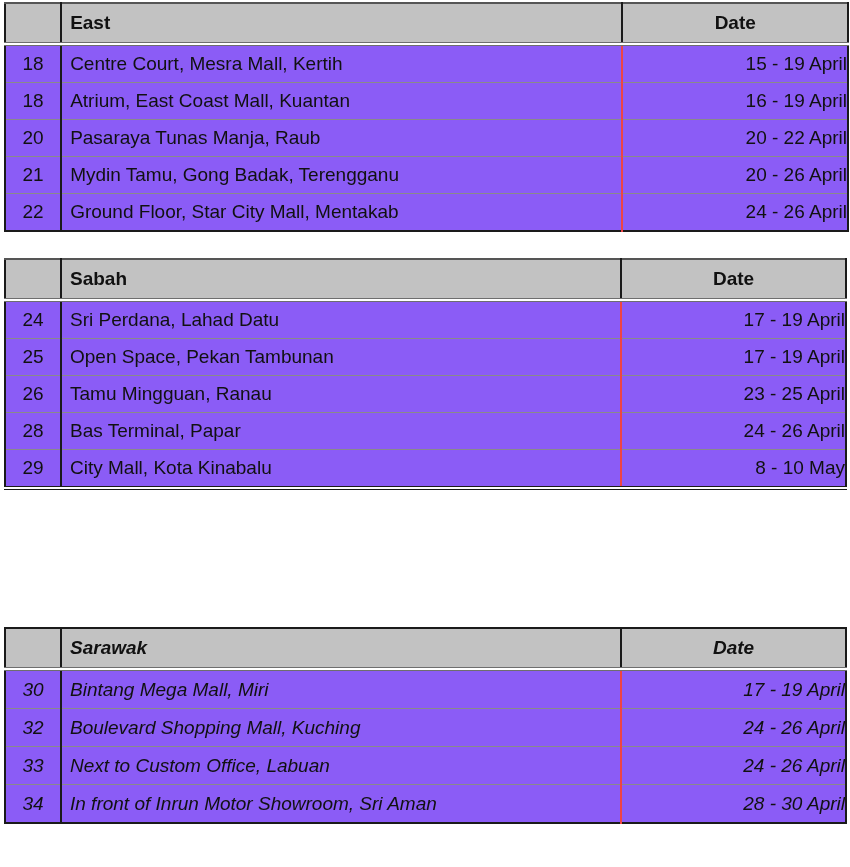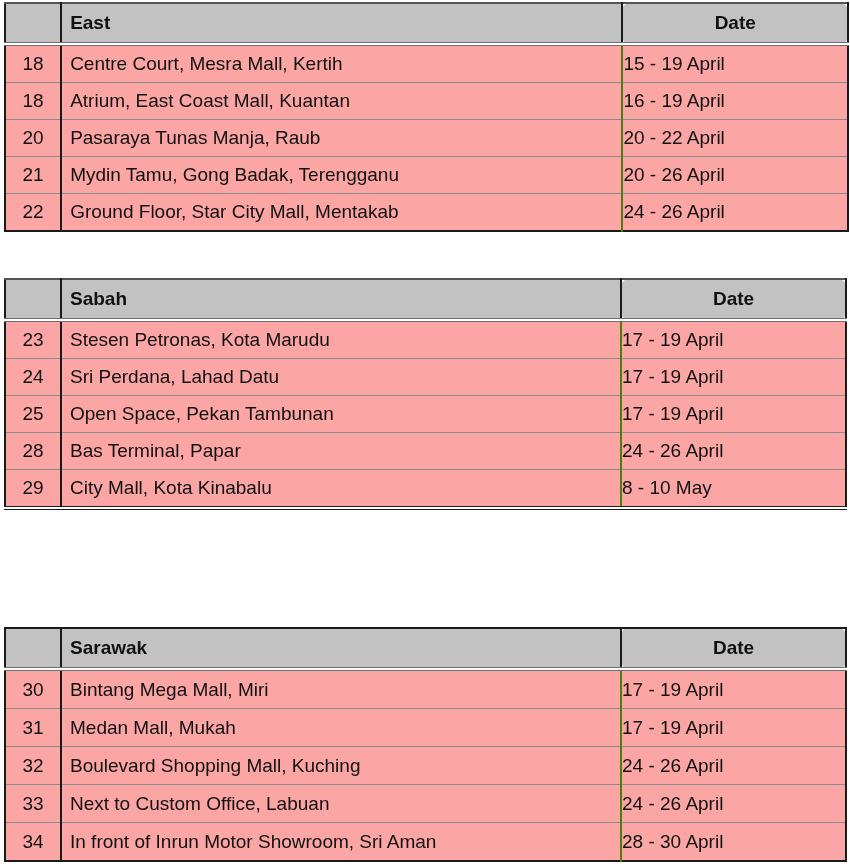--- a/index.html
+++ b/index.html
@@ -35,34 +35,34 @@
       overflow: hidden;
     }
     .tbl thead th {
       background: #c2c2c2;
       height: 38px;
       font-weight: bold;
       border-bottom: 4px double #6e6e6e;
     }
     .tbl thead th.h-num { border-right: 2px solid #1a1a1a; }
     .tbl thead th.h-loc { text-align: left; padding-left: 8px; border-right: 2px solid #1a1a1a; }
-    .tbl thead th.h-date { text-align: center; border-radius: 8px; }
+    .tbl thead th.h-date { text-align: center; }
     .tbl tbody td {
       height: 36px;
       border-top: 1px solid #8a8a8a;
-      background: #fca5a5;
+      background: #8b5cf6;
     }
     .tbl tbody tr:first-child td { border-top: none; }
     .tbl tbody td.num { text-align: center; border-right: 2px solid #1a1a1a; }
-    .tbl tbody td.loc { text-align: left; padding-left: 8px; border-right: 2px solid #4d7c0f; }
-    .tbl tbody td.date { text-align: left; margin-left: 16px; }
+    .tbl tbody td.loc { text-align: left; padding-left: 8px; border-right: 2px solid #ef4444; }
+    .tbl tbody td.date { text-align: right; margin-left: 16px; }
 
     #tbl-east { top: 2px; width: 845px; padding-left: 20px; }
-    #tbl-sabah { top: 278px; width: 678px; border-bottom: 4px double #1a1a1a; }
-    #tbl-sarawak { top: 627px; width: 750px; border-top: 2px solid #1a1a1a; }
+    #tbl-sabah { top: 258px; width: 678px; border-bottom: 4px double #1a1a1a; }
+    #tbl-sarawak { top: 627px; width: 750px; border-top: 2px solid #1a1a1a; font-style: italic; }
     #tbl-sarawak tbody td { height: 37px; }
   </style>
 </head>
 <body>
 
 <table class="tbl" id="tbl-east">
   <colgroup>
       <col class="c-num">
       <col class="c-loc">
       <col class="c-date">
@@ -111,33 +111,33 @@
     </colgroup>
   <thead>
     <tr>
       <th class="h-num"></th>
       <th class="h-loc">Sabah</th>
       <th class="h-date">Date</th>
     </tr>
   </thead>
   <tbody>
     <tr>
-      <td class="num">23</td>
-      <td class="loc">Stesen Petronas, Kota Marudu</td>
-      <td class="date">17 - 19 April</td>
-    </tr>
-    <tr>
       <td class="num">24</td>
       <td class="loc">Sri Perdana, Lahad Datu</td>
       <td class="date">17 - 19 April</td>
     </tr>
     <tr>
       <td class="num">25</td>
       <td class="loc">Open Space, Pekan Tambunan</td>
       <td class="date">17 - 19 April</td>
+    </tr>
+    <tr>
+      <td class="num">26</td>
+      <td class="loc">Tamu Mingguan, Ranau</td>
+      <td class="date">23 - 25 April</td>
     </tr>
     <tr>
       <td class="num">28</td>
       <td class="loc">Bas Terminal, Papar</td>
       <td class="date">24 - 26 April</td>
     </tr>
     <tr>
       <td class="num">29</td>
       <td class="loc">City Mall, Kota Kinabalu</td>
       <td class="date">8 - 10 May</td>
@@ -158,25 +158,20 @@
       <th class="h-date">Date</th>
     </tr>
   </thead>
   <tbody>
     <tr>
       <td class="num">30</td>
       <td class="loc">Bintang Mega Mall, Miri</td>
       <td class="date">17 - 19 April</td>
     </tr>
     <tr>
-      <td class="num">31</td>
-      <td class="loc">Medan Mall, Mukah</td>
-      <td class="date">17 - 19 April</td>
-    </tr>
-    <tr>
       <td class="num">32</td>
       <td class="loc">Boulevard Shopping Mall, Kuching</td>
       <td class="date">24 - 26 April</td>
     </tr>
     <tr>
       <td class="num">33</td>
       <td class="loc">Next to Custom Office, Labuan</td>
       <td class="date">24 - 26 April</td>
     </tr>
     <tr>

